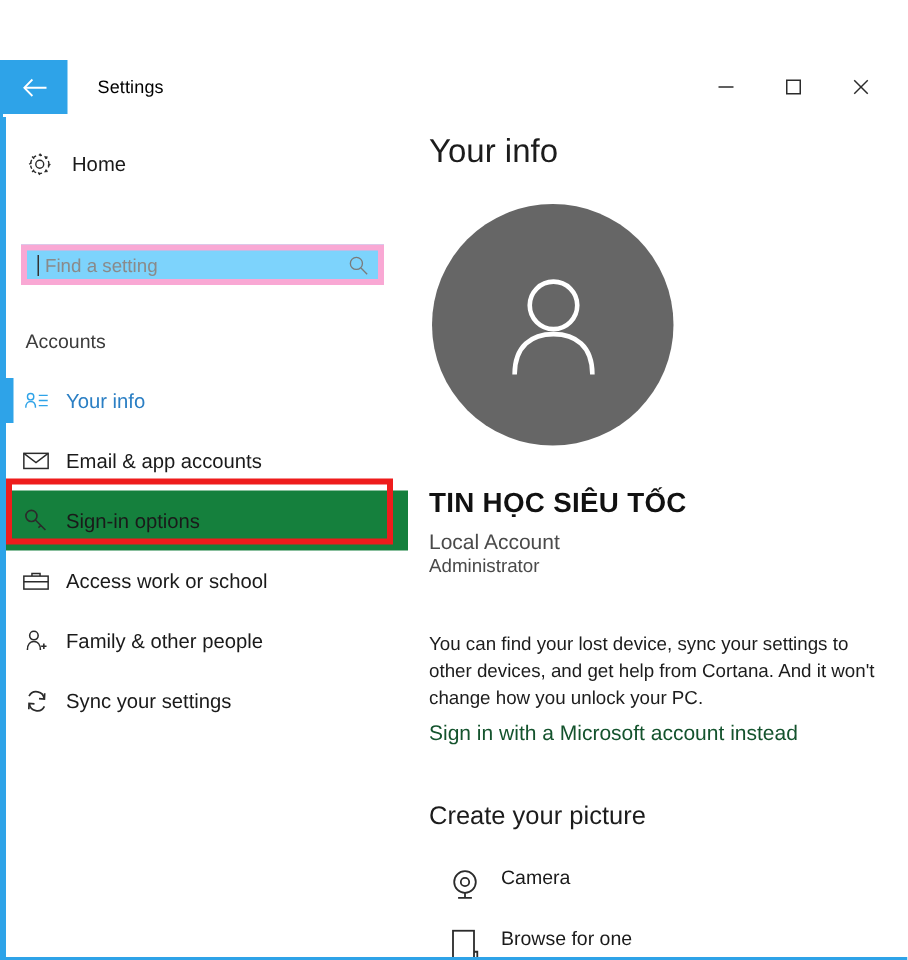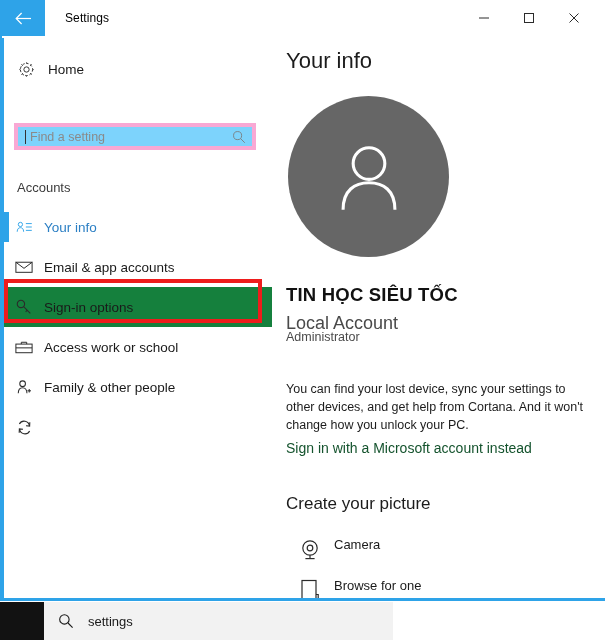--- a/index.html
+++ b/index.html
@@ -3,21 +3,21 @@
 <meta charset="utf-8">
 <style>
   * { box-sizing: border-box; margin: 0; padding: 0; }
   html, body {
     width: 605px; height: 640px;
     background: #ffffff;
     font-family: "Liberation Sans", sans-serif;
     overflow: hidden;
   }
 
-  #app { position: relative; width: 605px; height: 510px; background: #ffffff; }
+  #app { position: relative; width: 605px; height: 510px; background: #ffffff; margin-top: 40px; }
 
   
   .window {
     position: absolute;
     left: 0; top: 0;
     width: 598px; height: 600px;
     background: #ffffff;
     border-right: 2px solid #2ea3e8;
     border-bottom: 2px solid #2ea3e8;
     border-left: 2px solid #2ea3e8;
@@ -148,21 +148,21 @@
     background: #666666;
     display: flex; align-items: center; justify-content: center;
   }
   .user-name {
     position: absolute; left: 14px; top: 246px;
     font-size: 18.5px; font-weight: bold; color: #111111;
     letter-spacing: .2px;
   }
   .user-sub1 {
     position: absolute; left: 14px; top: 275px;
-    font-size: 18px; color: #4a4a4a;
+    font-size: 14px; color: #4a4a4a;
   }
   .user-sub2 {
     position: absolute; left: 14px; top: 292px;
     font-size: 12.5px; color: #4a4a4a;
   }
   .desc {
     position: absolute; left: 14px; top: 342px;
     width: 298px;
     font-size: 12.5px; color: #1c1c1c; line-height: 18px;
   }
@@ -353,20 +353,21 @@
           <span class="ico">
             <svg width="17" height="17" viewBox="0 0 18 18">
               <g fill="none" stroke="currentColor" stroke-width="1.2">
                 <path d="M14.2 7.4 A5.6 5.6 0 0 0 3.6 5.4"></path>
                 <path d="M3.8 10.6 A5.6 5.6 0 0 0 14.4 12.6"></path>
                 <path d="M14.6 3.4 L14.4 7.5 L10.6 7.2"></path>
                 <path d="M3.4 14.6 L3.6 10.5 L7.4 10.8"></path>
               </g>
             </svg>
           </span>
+          <span class="lbl">Sync your settings</span>
         </div>
 
       </div>
 
       <div class="annot-box"></div>
     </div>
 
     <div class="content">
 
       <div class="page-title">Your info</div>

